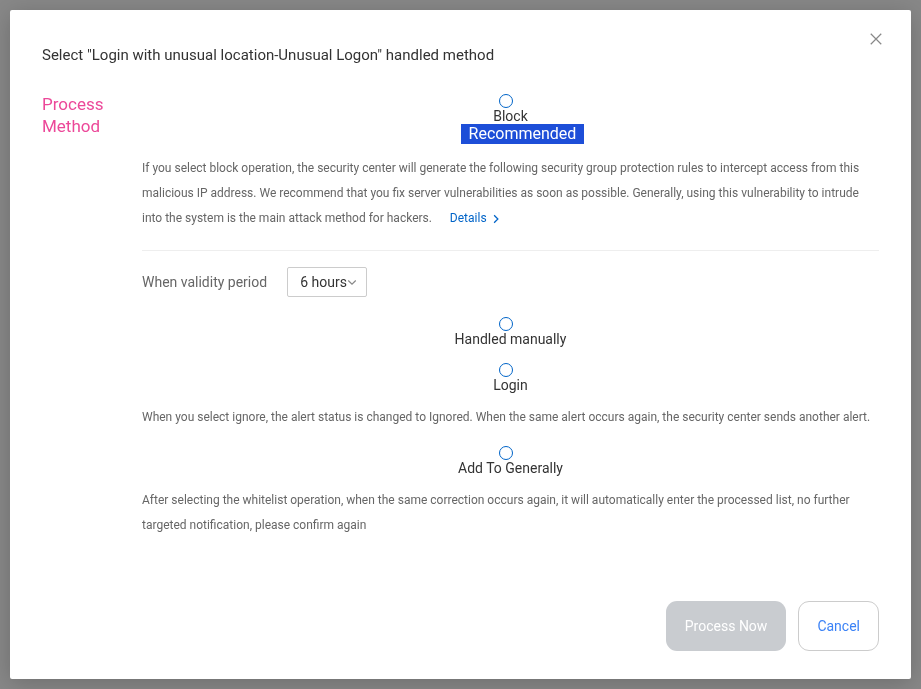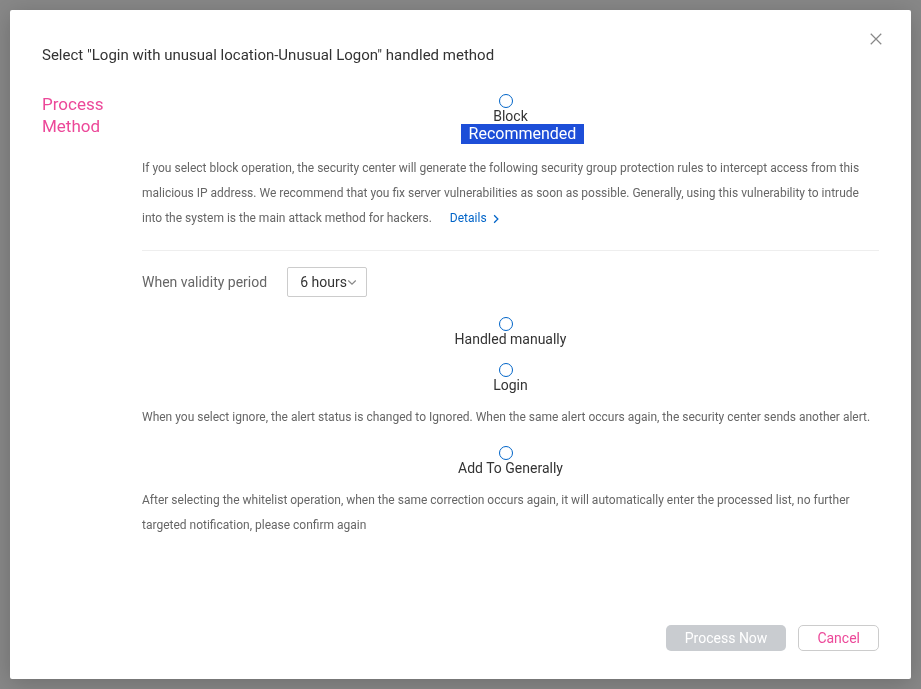--- a/index.html
+++ b/index.html
@@ -142,34 +142,34 @@
       height: 12px;
       color: #888;
     }
     .modal-footer {
       padding: 18px 32px 28px 32px;
       display: flex;
       justify-content: flex-end;
       gap: 12px;
     }
     .btn {
-      padding: 4px 18px;
-      font-size: 14px;
-      border-radius: 5px;
+      padding: 16px 18px;
+      font-size: 14px;
+      border-radius: 11px;
       cursor: pointer;
       border: 1px solid transparent;
     }
     .btn-primary {
       background: #c9ccd0;
       color: #fff;
       cursor: not-allowed;
     }
     .btn-secondary {
       background: #fff;
-      color: #ec4899;
+      color: #3b82f6;
       border: 1px solid #ccc;
     }
   </style>
 </head>
 <body>
 
 <div class="modal">
   <div class="modal-header">
     <div class="modal-title">Select "Login with unusual location-Unusual Logon" handled method</div>
     <div class="close-btn">

